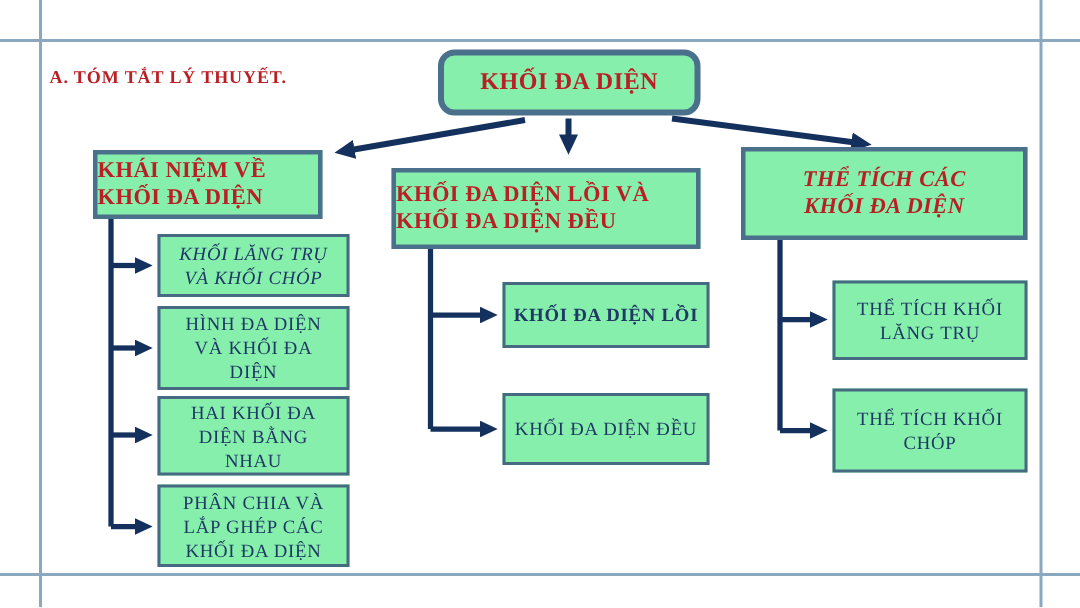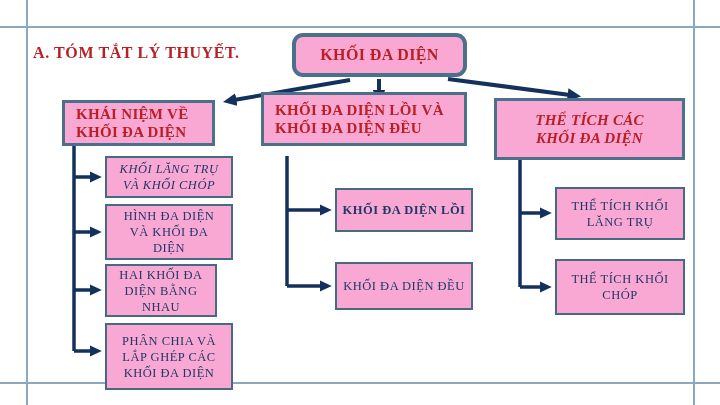--- a/index.html
+++ b/index.html
@@ -11,55 +11,55 @@
   .frame-line{position:absolute;background:#8aa8bf;}
   .fl-v{width:1.5px;height:405px;top:0;}
   .fl-h{height:1.5px;width:720px;left:0;}
   .fl-left{left:26px;}
   .fl-right{left:693px;}
   .fl-top{top:26px;}
   .fl-bottom{top:382px;}
 
   .section-title{
     position:absolute;left:33px;top:44px;
-    color:#b92025;font-weight:bold;font-size:16px;letter-spacing:.6px;
+    color:#b92025;font-weight:bold;font-size:12px;letter-spacing:.6px;
     white-space:pre;
   }
 
   .connectors{position:absolute;left:0;top:0;z-index:1;}
 
   .box{
-    position:absolute;z-index:2;background:#f9a8d4;
+    position:absolute;z-index:2;background:#86efac;
     border-style:solid;border-color:#4a708c;
     display:flex;align-items:center;justify-content:center;
     text-align:center;white-space:pre-line;box-sizing:border-box;
   }
   .box.root{
     border-width:4px;border-radius:11px;
     color:#b92025;font-weight:bold;font-size:16px;letter-spacing:.4px;
   }
   .box.main{
     border-width:3px;color:#b92025;font-weight:bold;font-size:15px;
     line-height:1.22;letter-spacing:.3px;
   }
-  .box.main.align-left{justify-content:flex-start;text-align:left;padding-left:11px;}
+  .box.main.align-left{justify-content:flex-start;text-align:left;}
   .box.sub{
     border-width:2.5px;border-color:#456a82;
     color:#1f3864;font-size:12.5px;line-height:1.28;letter-spacing:.5px;
   }
 
   
   .n-root   {left:292px;top:33px;width:175px;height:44px;}
   .n-b0     {left:62px; top:100px;width:153px;height:46px;}
-  .n-b1     {left:261px;top:92px;width:206px;height:54px;}
+  .n-b1     {left:261px;top:112px;width:206px;height:54px;}
   .n-b2     {left:494px;top:98px; width:191px;height:62px;font-style:italic;}
   .n-b0c0   {left:105px;top:156px;width:128px;height:42px;font-style:italic;}
   .n-b0c1   {left:105px;top:204px;width:128px;height:56px;}
-  .n-b0c2   {left:105px;top:264px;width:112px;height:53px;}
-  .n-b0c3   {left:105px;top:323px;width:128px;height:67px;}
+  .n-b0c2   {left:105px;top:264px;width:128px;height:53px;}
+  .n-b0c3   {left:105px;top:323px;width:128px;height:55px;}
   .n-b1c0   {left:335px;top:188px;width:138px;height:44px;font-weight:bold;}
   .n-b1c1   {left:335px;top:262px;width:138px;height:48px;}
   .n-b2c0   {left:555px;top:187px;width:130px;height:53px;}
   .n-b2c1   {left:555px;top:259px;width:130px;height:56px;}
 </style>
 </head>
 <body>
 
 <div class="stage">
 

